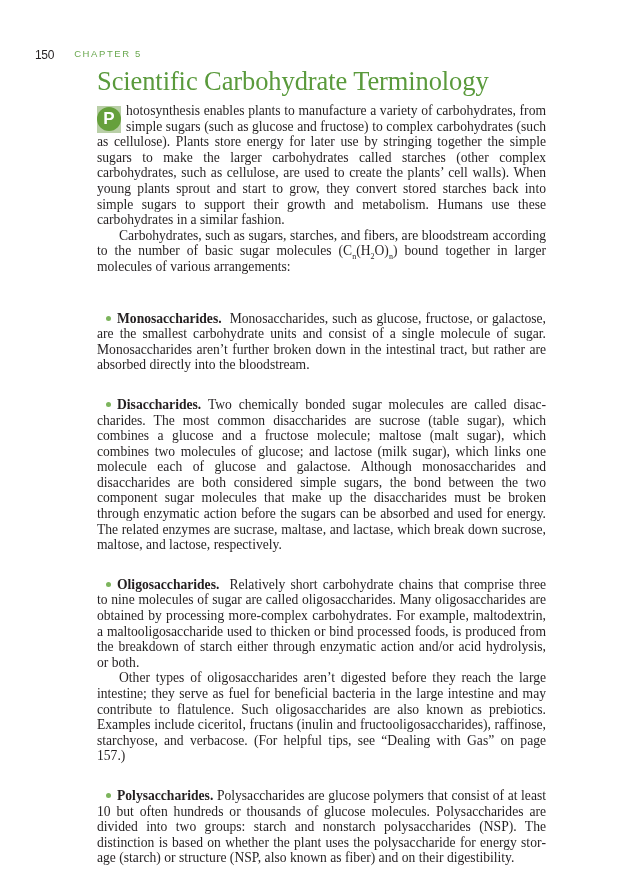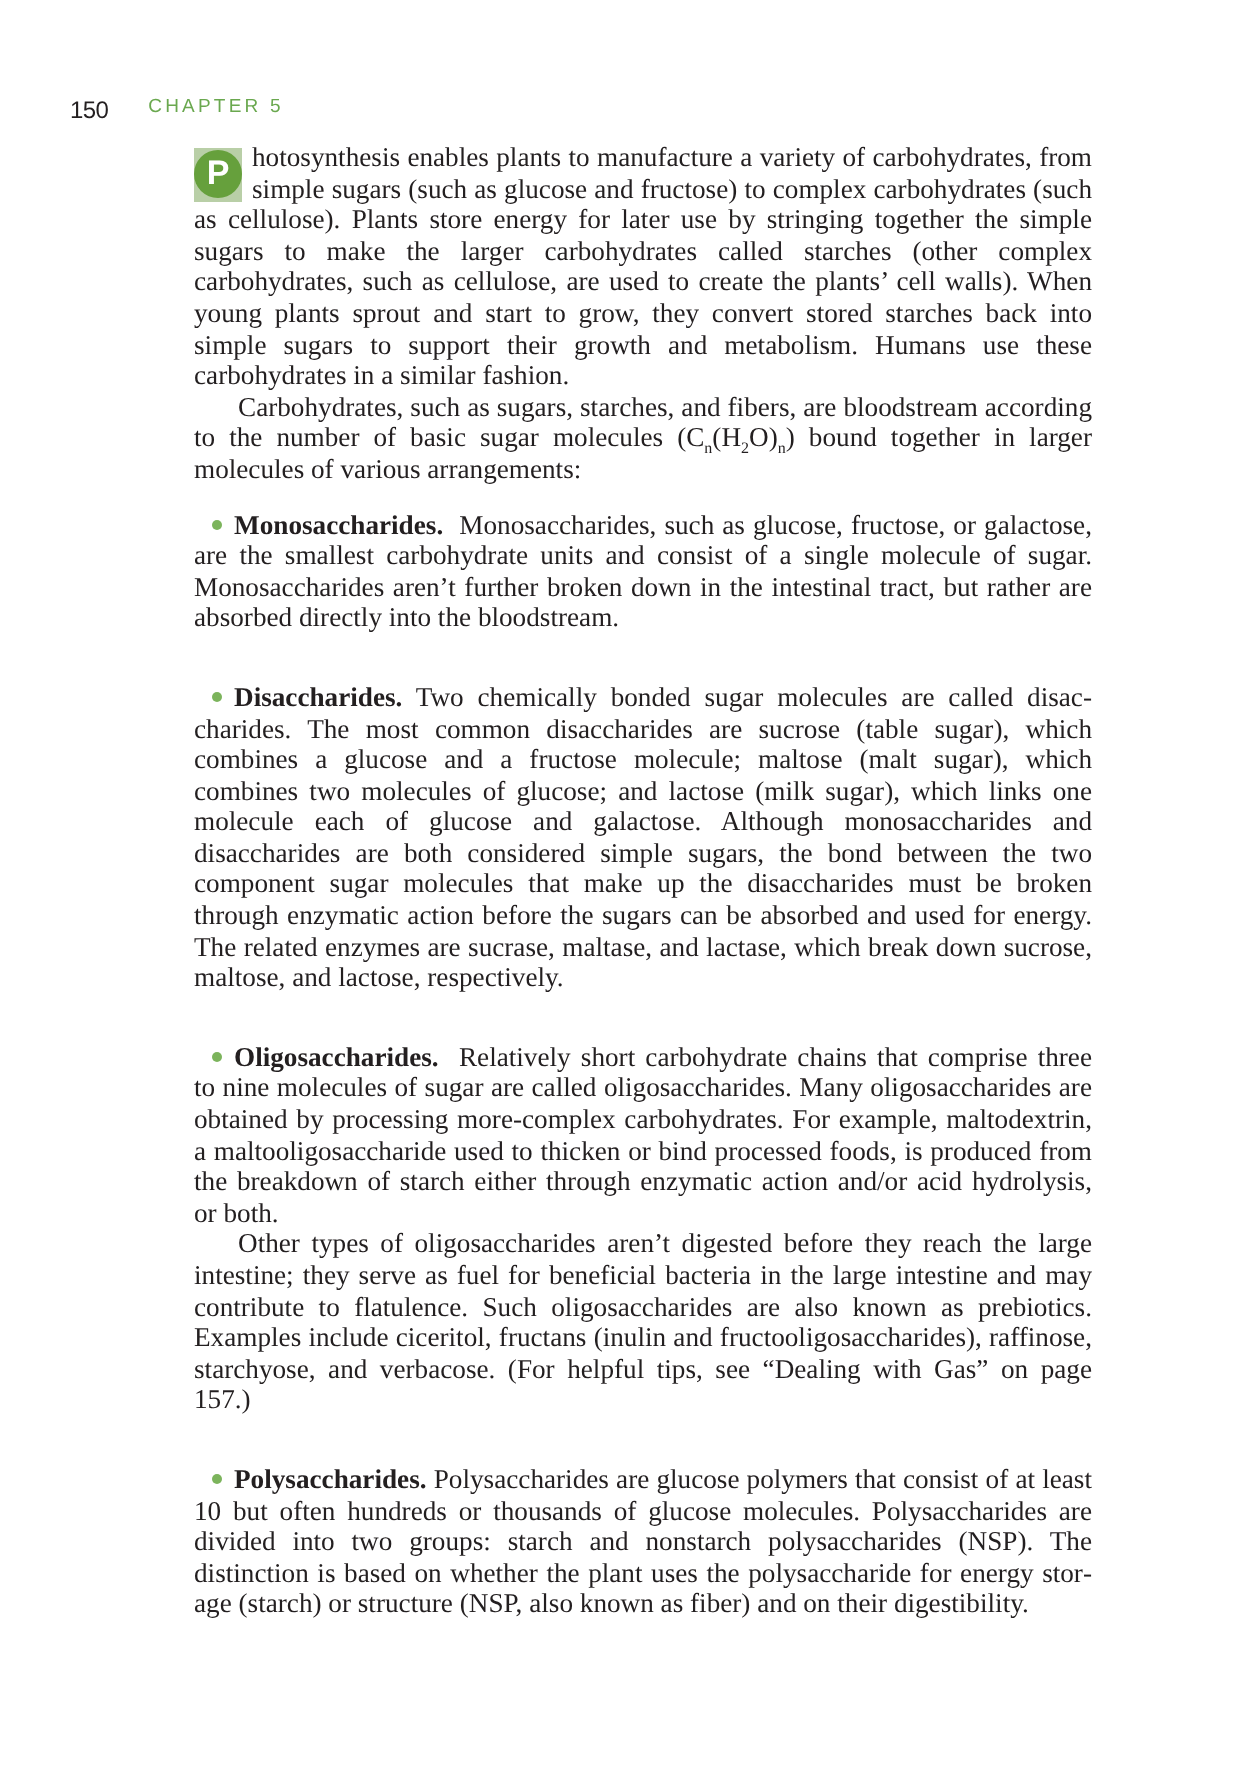--- a/index.html
+++ b/index.html
@@ -21,30 +21,31 @@
 </style>
 </head>
 <body>
 
 <div class="running-head">
   <span class="page-number">150</span>
   <span class="chapter-label">CHAPTER 5</span>
 </div>
 
 <div class="content">
+  <h1 class="title">Scientific Carbohydrate Terminology</h1>
 
   <p class="intro">
     <span class="dropcap">
       <span class="dropcap-circle">P</span>
     </span><span>hotosynthesis enables plants to manufacture a variety of carbohydrates, from simple sugars (such as glucose and fructose) to complex carbo­hydrates (such as cellulose). Plants store energy for later use by stringing together the simple sugars to make the larger carbohydrates called starches (other com­plex carbohydrates, such as cellulose, are used to create the plants’ cell walls). When young plants sprout and start to grow, they convert stored starches back into simple sugars to support their growth and metabolism. Humans use these carbohydrates in a similar fashion.</span>
   </p>
 
   <p class="indent"><span>Carbohydrates, such as sugars, starches, and fibers, are bloodstream accord­ing to the number of basic sugar molecules (C</span><sub>n</sub><span>(H</span><sub>2</sub><span>O)</span><sub>n</sub><span>) bound together in larger molecules of various arrangements:</span></p>
 
-  <p class="term" style="margin-top:12px">
+  <p class="term" style="margin-top:36px">
     <span class="bullet"></span><span class="term-name">Monosaccharides.</span>&nbsp; <span>Monosaccharides, such as glucose, fructose, or galac­tose, are the smallest carbohydrate units and consist of a single molecule of sugar. Monosaccharides aren’t further broken down in the intestinal tract, but rather are absorbed directly into the bloodstream.</span>
   </p>
 
   <p class="term">
     <span class="bullet"></span><span class="term-name">Disaccharides.</span> <span>Two chemically bonded sugar molecules are called disac­charides. The most common disaccharides are sucrose (table sugar), which combines a glucose and a fructose molecule; maltose (malt sugar), which combines two molecules of glucose; and lactose (milk sugar), which links one molecule each of glucose and galactose. Although monosaccharides and disaccharides are both considered simple sugars, the bond between the two component sugar molecules that make up the disaccharides must be broken through enzymatic action before the sugars can be absorbed and used for en­ergy. The related enzymes are sucrase, maltase, and lactase, which break down sucrose, maltose, and lactose, respectively.</span>
   </p>
 
   <p class="term">
     <span class="bullet"></span><span class="term-name">Oligosaccharides.</span>&nbsp; <span>Relatively short carbohydrate chains that comprise three to nine molecules of sugar are called oligosaccharides. Many oligosaccharides are obtained by processing more-complex carbohydrates. For example, malto­dextrin, a maltooligosaccharide used to thicken or bind processed foods, is produced from the breakdown of starch either through enzymatic action and/or acid hydrolysis, or both.</span>
   </p>

